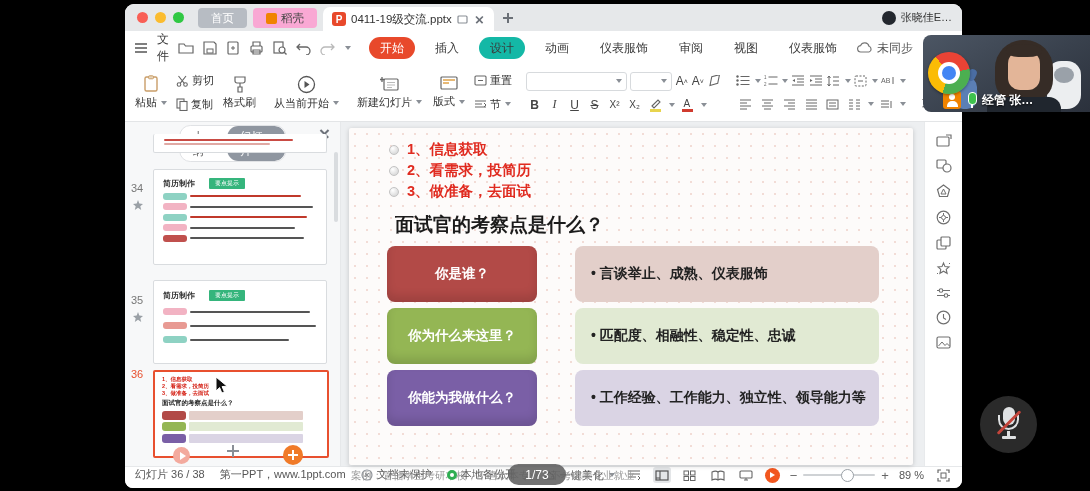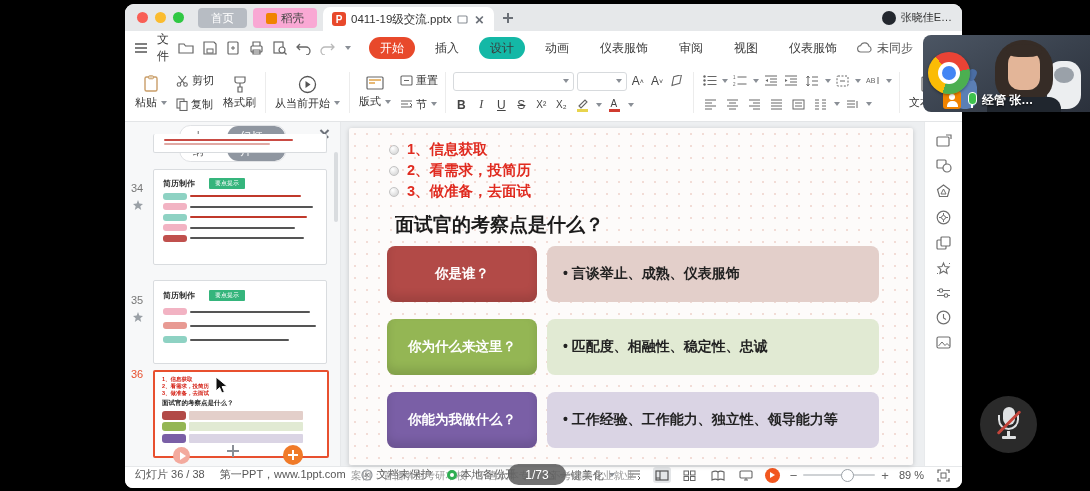--- a/index.html
+++ b/index.html
@@ -78,21 +78,21 @@
   .canvas{flex:1;background:#edeff1;position:relative;min-width:0;}
   .slide{position:absolute;left:8px;top:6px;width:564px;height:337px;background:#fdfbfa;
          background-image:radial-gradient(circle,#f2dcd6 1px,transparent 1.3px);background-size:12px 12px;
          box-shadow:0 1px 5px rgba(0,0,0,.18);border-radius:2px;}
   .sbullets{position:absolute;left:40px;top:11px;}
   .sbullet{display:flex;align-items:center;gap:8px;height:21px;}
   .bdot{width:8px;height:8px;border-radius:50%;background:radial-gradient(circle at 35% 30%,#fff,#cfcfcf);border:1px solid #c3c3c3;flex:0 0 8px;}
   .btext{color:#e02b20;font-weight:bold;font-size:14.5px;}
   .sheading{position:absolute;left:46px;top:84px;font-size:19px;font-weight:bold;color:#1b1b1b;}
   .stable{position:absolute;left:38px;top:118px;right:34px;}
-  .srow{display:flex;align-items:stretch;margin-bottom:17px;height:56px;}
+  .srow{display:flex;align-items:stretch;margin-bottom:6px;height:56px;gap:28px;}
   .slabel{flex:0 0 150px;border-radius:8px;color:#fff;font-weight:bold;font-size:13.5px;display:flex;align-items:center;justify-content:center;box-shadow:inset 0 -6px 10px rgba(0,0,0,.12);}
   .sbar{flex:1;border-radius:8px;margin-left:10px;display:flex;align-items:center;padding-left:16px;font-size:14px;font-weight:bold;color:#222;}
   .snote{position:absolute;left:10px;top:347px;font-size:10.5px;color:#9a9a9a;white-space:nowrap;}
   .pagepill{position:absolute;left:167px;top:342px;width:58px;height:21px;border-radius:11px;background:rgba(96,96,96,.88);color:#fff;font-size:12px;display:flex;align-items:center;justify-content:center;}
   
   .rstrip{flex:0 0 37px;width:37px;background:#fff;border-left:1px solid #e8eaec;display:flex;flex-direction:column;align-items:center;padding-top:12px;gap:11px;}
   
   .statusbar{flex:0 0 21px;background:#fff;border-top:1px solid #e6e8ea;display:flex;align-items:flex-start;padding:0 10px;font-size:11px;color:#555;gap:15px;white-space:nowrap;}
   .st-item{display:flex;align-items:center;gap:4px;}
   .gdot{width:10px;height:10px;border-radius:50%;background:#2fae52;position:relative;}
@@ -296,20 +296,31 @@
             <circle cx="9.5" cy="9.5" r="8" fill="none" stroke="#555" stroke-width="1.3"></circle>
             <path d="M7.5 6l5 3.5-5 3.5z" fill="#555"></path>
           </svg>
         <span class="rsm">
             <span>从当前开始</span>
             <span class="cv"></span>
           </span>
       </div>
       <div class="rsep"></div>
       <div class="rbig">
+        <svg width="19" height="17" viewBox="0 0 19 17">
+            <rect x="4" y="3" width="14" height="11" rx="1" fill="none" stroke="#666" stroke-width="1.2"></rect>
+            <path d="M2 1v5M0 3.5h4.5" stroke="#666" stroke-width="1.3"></path>
+            <path d="M7 6.5h8M7 9h8M7 11.5h5" stroke="#bbb" stroke-width="1"></path>
+          </svg>
+        <span class="rsm">
+            <span>新建幻灯片</span>
+            <span class="cv"></span>
+          </span>
+      </div>
+      <div class="rbig">
         <svg width="18" height="16" viewBox="0 0 18 16">
             <rect x="1" y="1" width="16" height="12" rx="1" fill="none" stroke="#666" stroke-width="1.2"></rect>
             <path d="M3 4h12M3 7h6" stroke="#e0a24a" stroke-width="1.4"></path>
           </svg>
         <span class="rsm">
             <span>版式</span>
             <span class="cv"></span>
           </span>
       </div>
       <div class="rcol">

